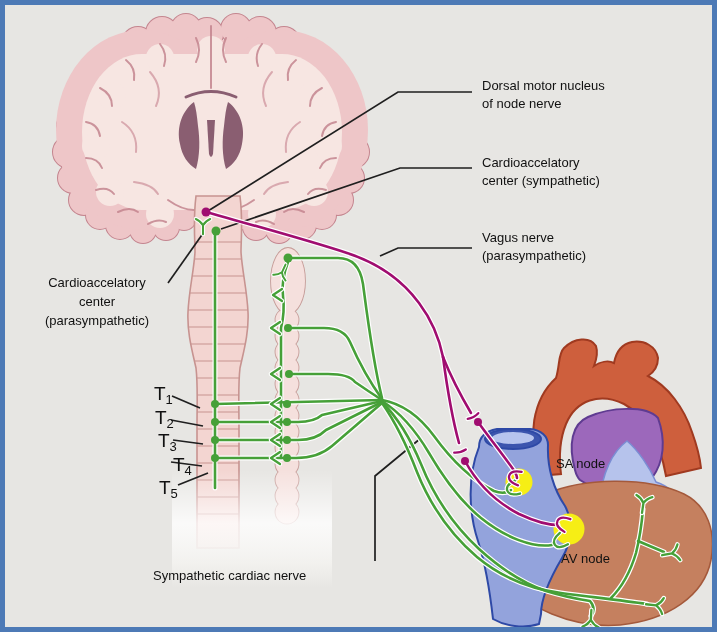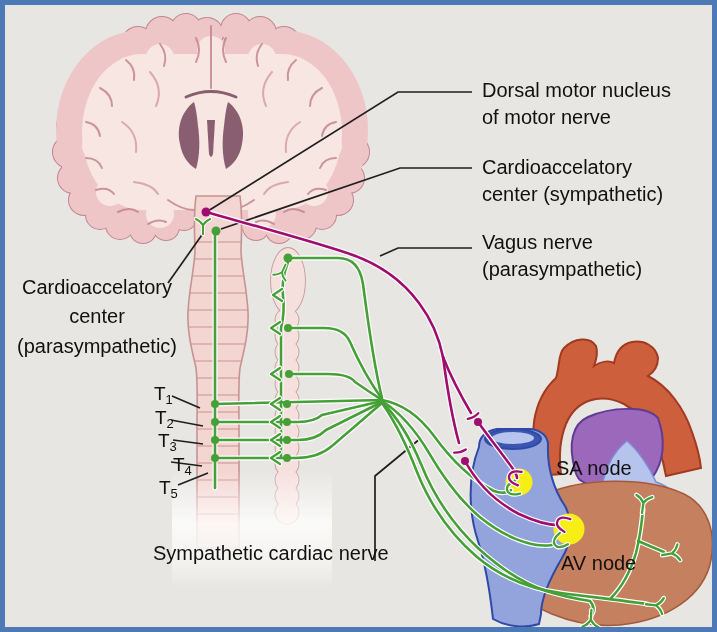--- a/index.html
+++ b/index.html
@@ -14,21 +14,21 @@
     --svc:#93a3dc; --svc_line:#2e49a6; --svc_opening:#3c55ae; --svc_opening_inner:#b7c4ee;
     --ventricle:#c5805f; --ventricle_line:#a4593b;
   }
   html,body{margin:0;padding:0;background:#9aa0a8;}
   #stage{
     position:relative; width:717px; height:632px; box-sizing:border-box;
     background:var(--bg); border:5px solid var(--frame); overflow:hidden;
     font-family:"Liberation Sans", sans-serif; color:var(--ink);
   }
   svg{position:absolute; left:0; top:0;}
-  .lbl{position:absolute; font-size:20px; line-height:1.35; color:var(--ink); white-space:nowrap;}
+  .lbl{position:absolute; font-size:13px; line-height:1.35; color:var(--ink); white-space:nowrap;}
   .lbl.center{text-align:center; white-space:normal;}
   .cardioinh{line-height:1.47;}
   .tlbl{position:absolute; font-size:19px;}
   .tsub{font-size:13px; vertical-align:-4px;}
   
   .ln-leader{stroke:var(--leader); stroke-width:1.7; fill:none;}
   .case{stroke:var(--casing); fill:none; stroke-linecap:round; stroke-linejoin:round; stroke-width:5;}
   .sym{stroke:var(--sympathetic); fill:none; stroke-linecap:round; stroke-linejoin:round; stroke-width:2.6;}
   .para{stroke:var(--parasympathetic); fill:none; stroke-linecap:round; stroke-linejoin:round; stroke-width:2.6;}
   .glyph-case{stroke:var(--casing); fill:none; stroke-linecap:round; stroke-linejoin:round; stroke-width:4.6;}
@@ -407,41 +407,41 @@
     <g class="para-dot">
       <circle cx="206" cy="212" r="4.5"></circle>
       <circle cx="478" cy="422" r="4"></circle>
       <circle cx="465" cy="461" r="4"></circle>
     </g>
   </g>
 </svg>
 
 <div class="lbl" style="left:477px; top:72px;">
   <div>Dorsal motor nucleus</div>
-  <div>of motor nerve</div>
+  <div>of node nerve</div>
 </div>
 <div class="lbl" style="left:477px; top:149px;">
   <div>Cardioaccelatory</div>
   <div>center (sympathetic)</div>
 </div>
 <div class="lbl" style="left:477px; top:224px;">
   <div>Vagus nerve</div>
   <div>(parasympathetic)</div>
 </div>
 <div class="lbl center cardioinh" style="left:2px; top:268px; width:180px;">
   <div>Cardioaccelatory</div>
   <div>center</div>
   <div>(parasympathetic)</div>
 </div>
 <div class="tlbl" style="left:149px; top:378px;"><span>T</span><span class="tsub">1</span></div>
 <div class="tlbl" style="left:150px; top:402px;"><span>T</span><span class="tsub">2</span></div>
 <div class="tlbl" style="left:153px; top:425px;"><span>T</span><span class="tsub">3</span></div>
 <div class="tlbl" style="left:151px; top:449px;margin-left:17px;"><span>T</span><span class="tsub">4</span></div>
 <div class="tlbl" style="left:154px; top:472px;"><span>T</span><span class="tsub">5</span></div>
-<div class="lbl" style="left:148px; top:535px;text-align:right;">
+<div class="lbl" style="left:148px; top:562px;text-align:right;">
   <span>Sympathetic cardiac nerve</span>
 </div>
 <div class="lbl" style="left:551px; top:450px;">
   <span>SA node</span>
 </div>
 <div class="lbl" style="left:556px; top:545px;">
   <span>AV node</span>
 </div>
 
 </div>

